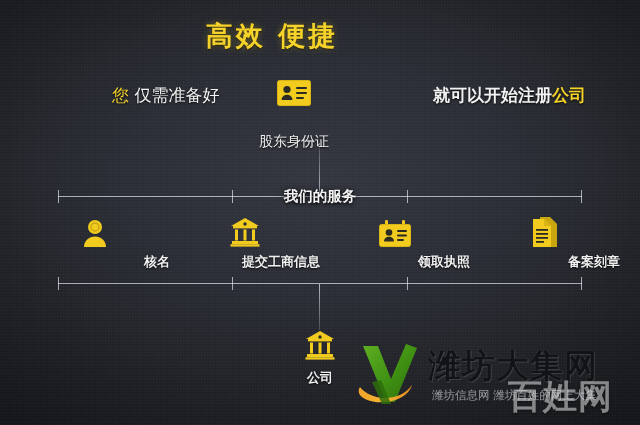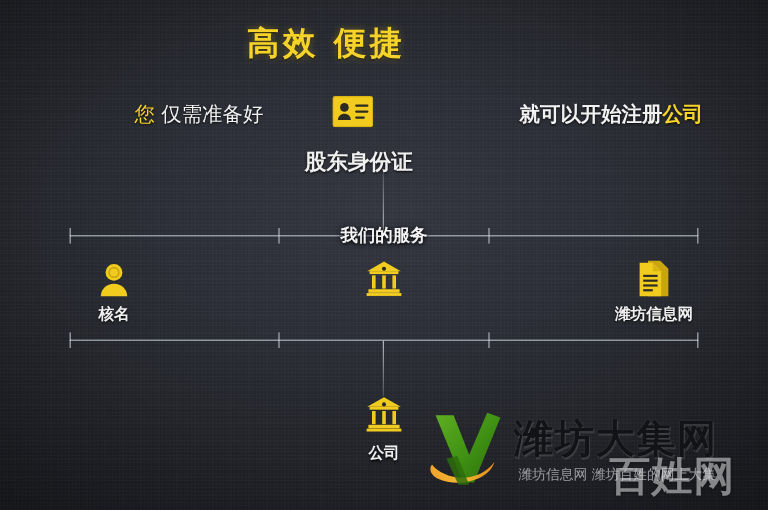--- a/index.html
+++ b/index.html
@@ -68,23 +68,23 @@
   .gold { color: #f5d32a; }
   .white { color: #f2f2f2; }
 
   
   #idcard-node {
     top: 80px; left: 254px;
     width: 80px;
     text-align: center;
   }
   #idcard-node .label {
-    margin-top: 13px;
-    font-size: 18px;
-    font-weight: bold;
+    margin-top: 23px;
+    font-size: 14px;
+    font-weight: normal;
     color: #f0f0f0;
     text-shadow: 0 1px 2px rgba(0,0,0,.9);
     white-space: nowrap;
   }
 
   
   .vline {
     background: linear-gradient(to bottom, rgba(215,220,230,.15), rgba(215,220,230,.78));
     width: 1px;
   }
@@ -135,21 +135,21 @@
   
   #services-row {
     top: 213px; left: 20px;
     width: 600px;
     display: flex;
     justify-content: space-between;
     z-index: 4;
   }
   .service {
     width: 150px;
-    text-align: center;
+    text-align: right;
     font-family: Liberation Serif, serif;
   }
   .service .ico {
     height: 34px;
     display: flex;
     align-items: flex-end;
     justify-content: center;
   }
   .service .label {
     margin-top: 6px;
@@ -273,36 +273,52 @@
           <path d="M15 1 29 9H1z" fill="#f2cb1f"></path>
           <rect x="3" y="9" width="24" height="2.4" fill="#f2cb1f"></rect>
           <rect x="5" y="12.5" width="3" height="11" fill="#f2cb1f"></rect>
           <rect x="13.5" y="12.5" width="3" height="11" fill="#f2cb1f"></rect>
           <rect x="22" y="12.5" width="3" height="11" fill="#f2cb1f"></rect>
           <rect x="2" y="24" width="26" height="3" fill="#f2cb1f"></rect>
           <rect x="0.5" y="27.2" width="29" height="2.4" fill="#f2cb1f"></rect>
           <circle cx="15" cy="7" r="1.7" fill="#2b2b24"></circle>
         </svg>
       </div>
-    </div>
-
+      <div class="label">提交工商信息</div>
+    </div>
+
+    <div class="service">
+      <div class="ico">
+        <svg width="32" height="27" viewBox="0 0 32 27" aria-hidden="true">
+          <rect x="6" y="0" width="3" height="5" rx="1.2" fill="#f2cb1f"></rect>
+          <rect x="23" y="0" width="3" height="5" rx="1.2" fill="#f2cb1f"></rect>
+          <rect x="0.5" y="4.5" width="31" height="22" rx="2" fill="#f2cb1f" stroke="#d9b413"></rect>
+          <circle cx="10" cy="12.5" r="3.3" fill="#2b2b24"></circle>
+          <path d="M5 21.5c0-2.9 2.2-4.8 5-4.8s5 1.9 5 4.8z" fill="#2b2b24"></path>
+          <rect x="18" y="10" width="10" height="2" rx="1" fill="#2b2b24"></rect>
+          <rect x="18" y="14.5" width="10" height="2" rx="1" fill="#2b2b24"></rect>
+          <rect x="18" y="19" width="7" height="2" rx="1" fill="#2b2b24"></rect>
+        </svg>
+      </div>
+      <div class="label">领取执照</div>
+    </div>
 
     <div class="service">
       <div class="ico">
         <svg width="26" height="30" viewBox="0 0 26 30" aria-hidden="true">
           <path d="M8 0h10l7 7v23H8z" fill="#c9a510"></path>
           <path d="M1 2h11l7 7v21H1z" fill="#f2cb1f"></path>
           <path d="M12 2l7 7h-7z" fill="#d9b413"></path>
           <rect x="4" y="12" width="12" height="1.8" fill="#2b2b24"></rect>
           <rect x="4" y="16" width="12" height="1.8" fill="#2b2b24"></rect>
           <rect x="4" y="20" width="12" height="1.8" fill="#2b2b24"></rect>
           <rect x="4" y="24" width="8" height="1.8" fill="#2b2b24"></rect>
         </svg>
       </div>
-      <div class="label">潍坊信息网</div>
+      <div class="label">备案刻章</div>
     </div>
 
   </div>
 
   <div class="layer rail" id="rail-bottom">
     <div class="bar"></div>
     <div class="tick" style="left:0px;"></div>
     <div class="tick" style="left:174px;"></div>
     <div class="tick" style="left:349px;"></div>
     <div class="tick" style="left:523px;"></div>

